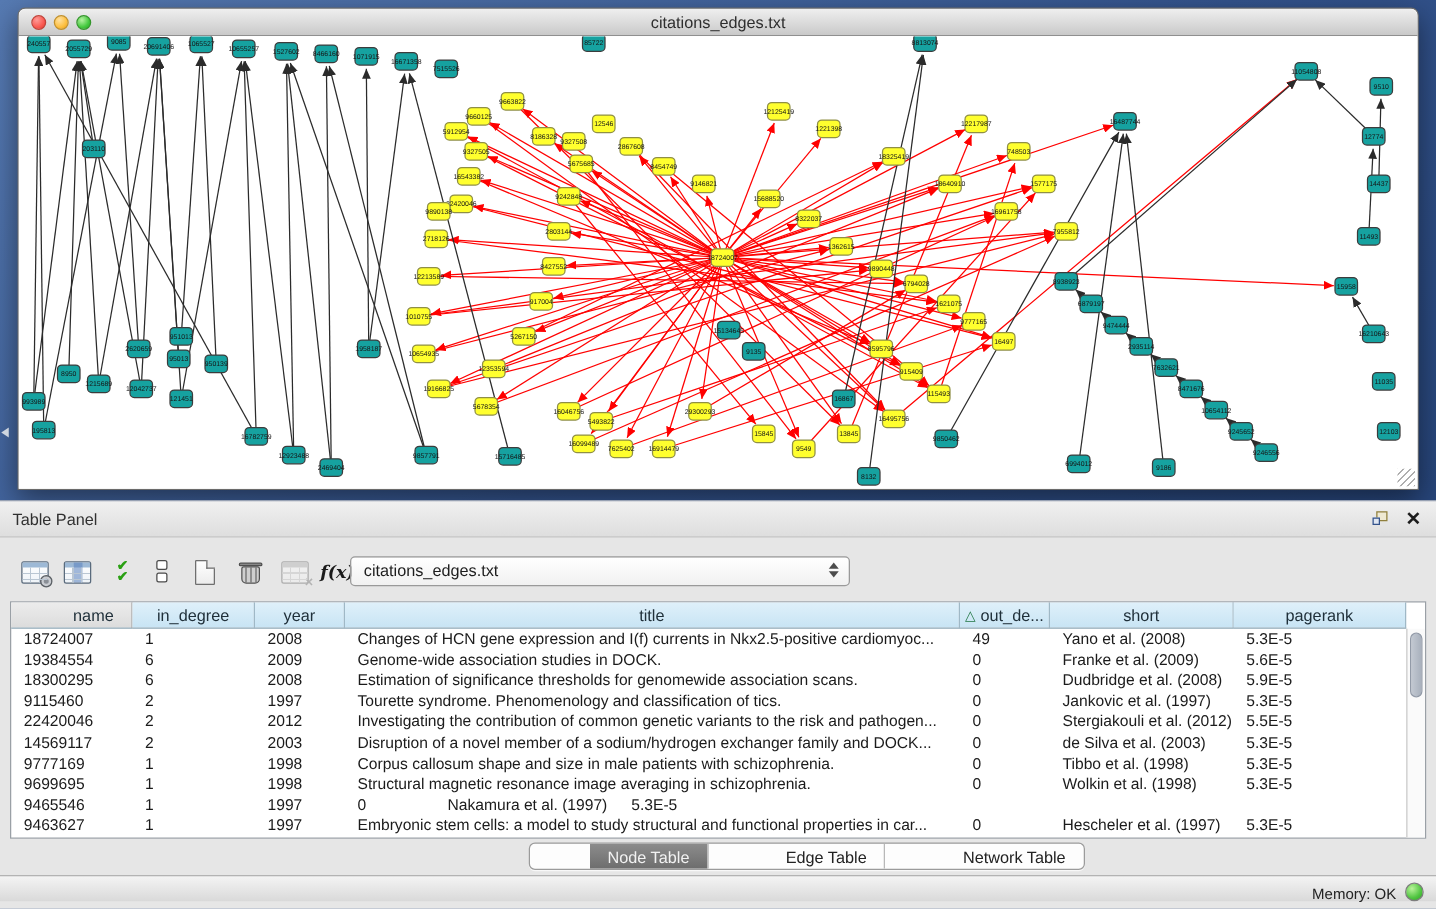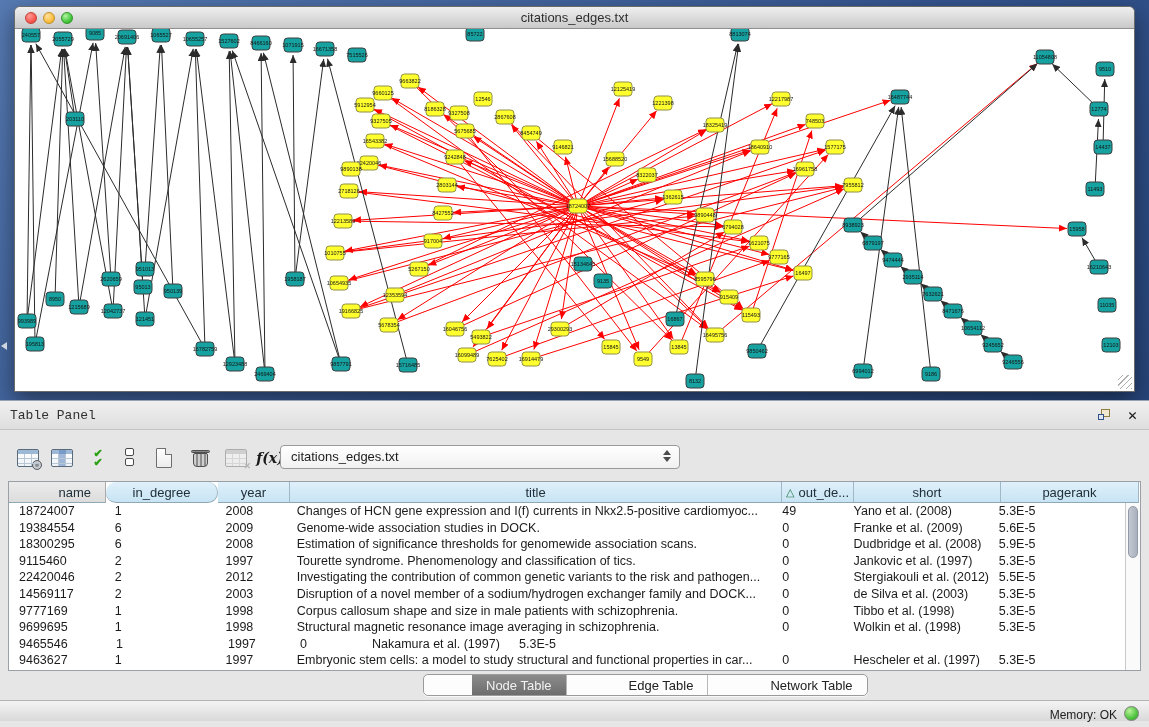--- a/index.html
+++ b/index.html
@@ -24,21 +24,21 @@
     background:#fff; overflow:hidden; }
   #canvas svg { display:block; }
   #resize-corner { position:absolute; right:2px; bottom:2px; width:14px; height:14px;
     background:repeating-linear-gradient(135deg,transparent 0 3px,#9a9a9a 3px 4px); opacity:.8; }
   #edge-marker { position:absolute; left:1px; top:342px; width:0; height:0;
     border-top:4px solid transparent; border-bottom:4px solid transparent; border-right:6px solid #cfd6df; }
 
   
   #tablepanel { position:absolute; left:0; top:400px; width:1149px; height:327px; background:#e6e6e6; }
   #tp-header { position:absolute; left:0; top:0; width:100%; height:30px;
-    background:linear-gradient(#f0f0f0,#dedede); border-top:1px solid #97a1b3; border-bottom:1px solid #c4c4c4;font-family:Liberation Mono, monospace; }
+    background:linear-gradient(#f0f0f0,#dedede); border-top:1px solid #97a1b3; border-bottom:1px solid #c4c4c4; }
   #tp-title { position:absolute; left:10px; top:7px; font-size:13px; color:#303030; }
   #tp-float { position:absolute; right:36px; top:8px; width:15px; height:14px; }
   #tp-float .sq1 { position:absolute; left:3px; top:0; width:9px; height:8px; border:1.5px solid #8f7f3e; background:#efe9d2; }
   #tp-float .sq2 { position:absolute; left:0; top:5px; width:6px; height:6px; border:1.5px solid #33528a; background:#dfe6f2; }
   #tp-close { position:absolute; right:12px; top:5px; font-size:15px; font-weight:bold; color:#1c1c1c; cursor:default; }
 
   
   #tp-toolbar { position:absolute; left:8px; top:40px; width:1133px; height:38px; }
   .tbicon { position:absolute; top:4px; width:28px; height:28px; display:flex; align-items:center; justify-content:center; }
   .grid { width:22px; height:18px; border:1px solid #5a6b7d; border-radius:2px; position:relative;
@@ -78,21 +78,21 @@
     background:#fff; border:1px solid #9aa0a6; }
   #tbl-head { display:flex; height:21px; }
   .th { height:21px; font-size:13px; color:#20303a; background:linear-gradient(#dff0fa,#c8e4f4);
     border-right:1px solid #9fb8c6; border-bottom:1px solid #8fa8b6; display:flex; align-items:center;
     justify-content:center; overflow:hidden; white-space:nowrap; }
   .th.name { background:linear-gradient(#ececec,#dcdcdc); border-right:1px solid #aaa; justify-content:flex-end; padding-right:14px; }
   .sortglyph { margin-right:4px; font-size:11px; color:#274; }
   #tbl-body { position:absolute; left:0; top:21px; width:1116px; height:167px; overflow:hidden; }
   .tr { display:flex; height:16.6px; }
   .td { font-size:12.5px; color:#1b1b1b; white-space:nowrap; overflow:hidden; padding-left:10px; line-height:16.6px; }
-  .c0{width:97px;} .c1{width:112px;border-radius:10px;} .c2{width:72px;} .c3{width:492px;} .c4{width:72px;} .c5{width:147px;} .c6{width:138px;}
+  .c0{width:97px;} .c1{width:98px;} .c2{width:72px;} .c3{width:492px;} .c4{width:72px;} .c5{width:147px;} .c6{width:138px;}
   #vscroll { position:absolute; right:0; top:21px; width:15px; height:167px; background:#fafafa; border-left:1px solid #c9c9c9; }
   #vthumb { position:absolute; left:2px; top:3px; width:10px; height:52px; border-radius:6px;
     background:linear-gradient(90deg,#c3c9d2,#a9b1bd); border:1px solid #939ba8; }
 
   
   #tabs { position:absolute; left:423px; top:274px; height:22px; display:flex;
     border:1px solid #9b9b9b; border-radius:5px; overflow:hidden; background:#fdfdfd;
     box-shadow:0 1px 0 rgba(255,255,255,.7); }
   .tab { padding:0 14px; font-size:13px; line-height:21px; color:#222; border-right:1px solid #b8b8b8;margin-left:48px; }
   .tab:last-child { border-right:none; }

